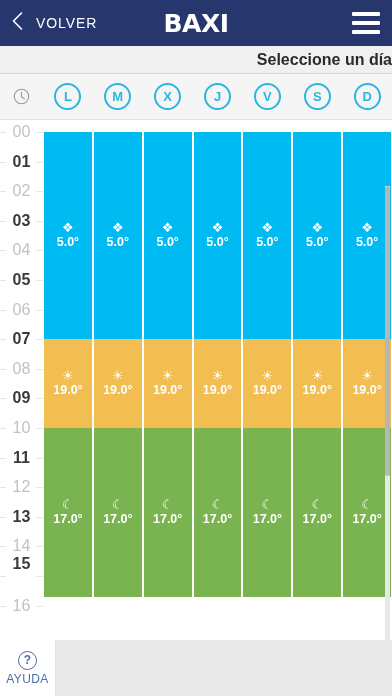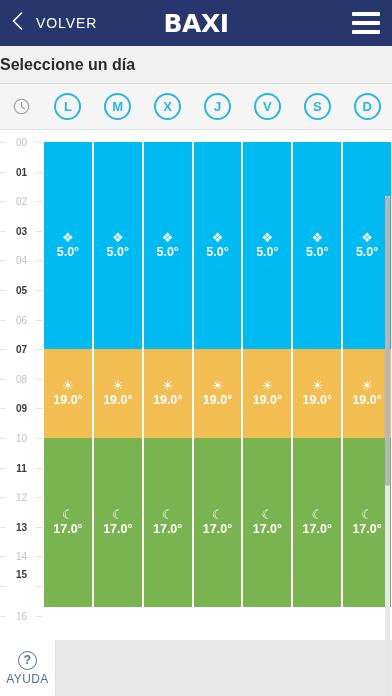--- a/index.html
+++ b/index.html
@@ -50,22 +50,22 @@
     font-size: 25px; font-weight: bold; letter-spacing: -0.5px;
     font-family: "DejaVu Sans", sans-serif;
     pointer-events: none;
   }
   .hamburger { margin-left: auto; width: 28px; cursor: pointer; z-index:2;
                display: flex; flex-direction: column; gap: 5px; }
   .hamburger span { display: block; height: 4px; background: #fff; border-radius: 1px; }
 
   
   .title-bar {
-    height: 38px; background: #f0f0f0; border-bottom: 1px solid #d8d8d8;
-    display: flex; align-items: center; justify-content: flex-start;
+    height: 28px; background: #f0f0f0; border-bottom: 1px solid #d8d8d8;
+    display: flex; align-items: center; justify-content: flex-end;
   }
   .title-bar h1 { font-size: 16px; font-weight: bold; color: #2b2b2b; }
 
   
   .day-header {
     height: 46px; background: #f5f5f5; display: flex; align-items: center;
     border-bottom: 1px solid #e2e2e2;
   }
   .clock-cell { width: 43px; display: flex; align-items: center; justify-content: center;
                 background: #f5f5f5; }
@@ -78,21 +78,21 @@
     font-size: 13px; font-weight: bold; cursor: pointer;
   }
 
   
   .grid-wrap { position: relative; height: 477px; background: #fff; display: flex; }
   .hours-col {
     width: 43px; position: relative; background: #fff; flex-shrink: 0;
   }
   .hour-label {
     position: absolute; left: 0; width: 43px; text-align: center;
-    font-size: 10px; transform: translateY(-50%);
+    font-size: 16px; transform: translateY(-50%);
   }
   .hour-label.major { color: #3a3a3a; font-weight: bold; }
   .hour-label.minor { color: #c2c2c2; }
   .hour-tick-l, .hour-tick-r {
     position: absolute; height: 1px; background: #e6e6e6;
   }
   .hour-tick-l { left: 0; width: 6px; }
   .hour-tick-r { left: 36px; width: 7px; }
 
   .cols { flex: 1; display: flex; position: relative; }

